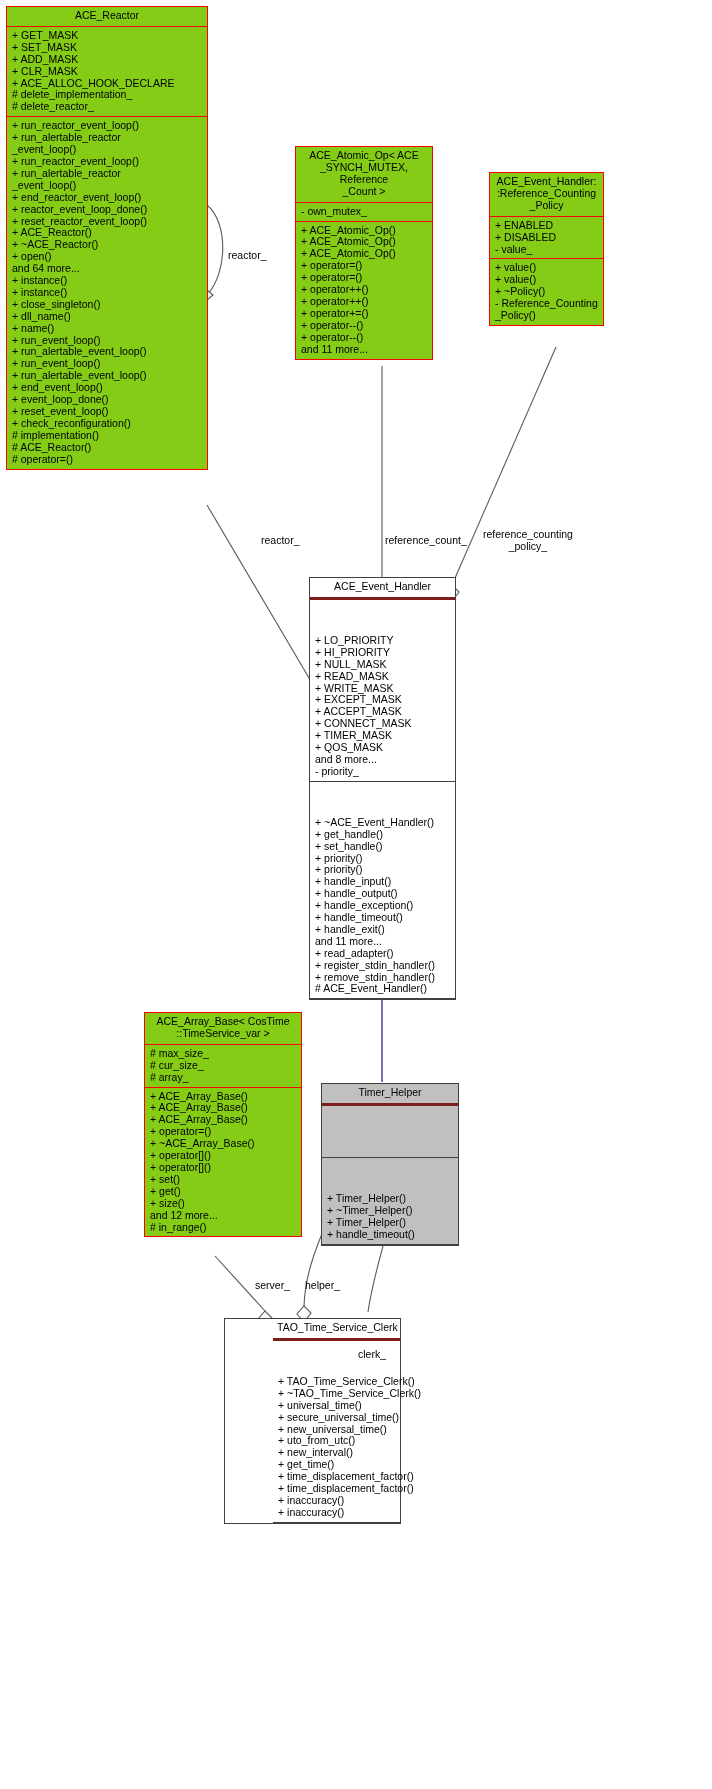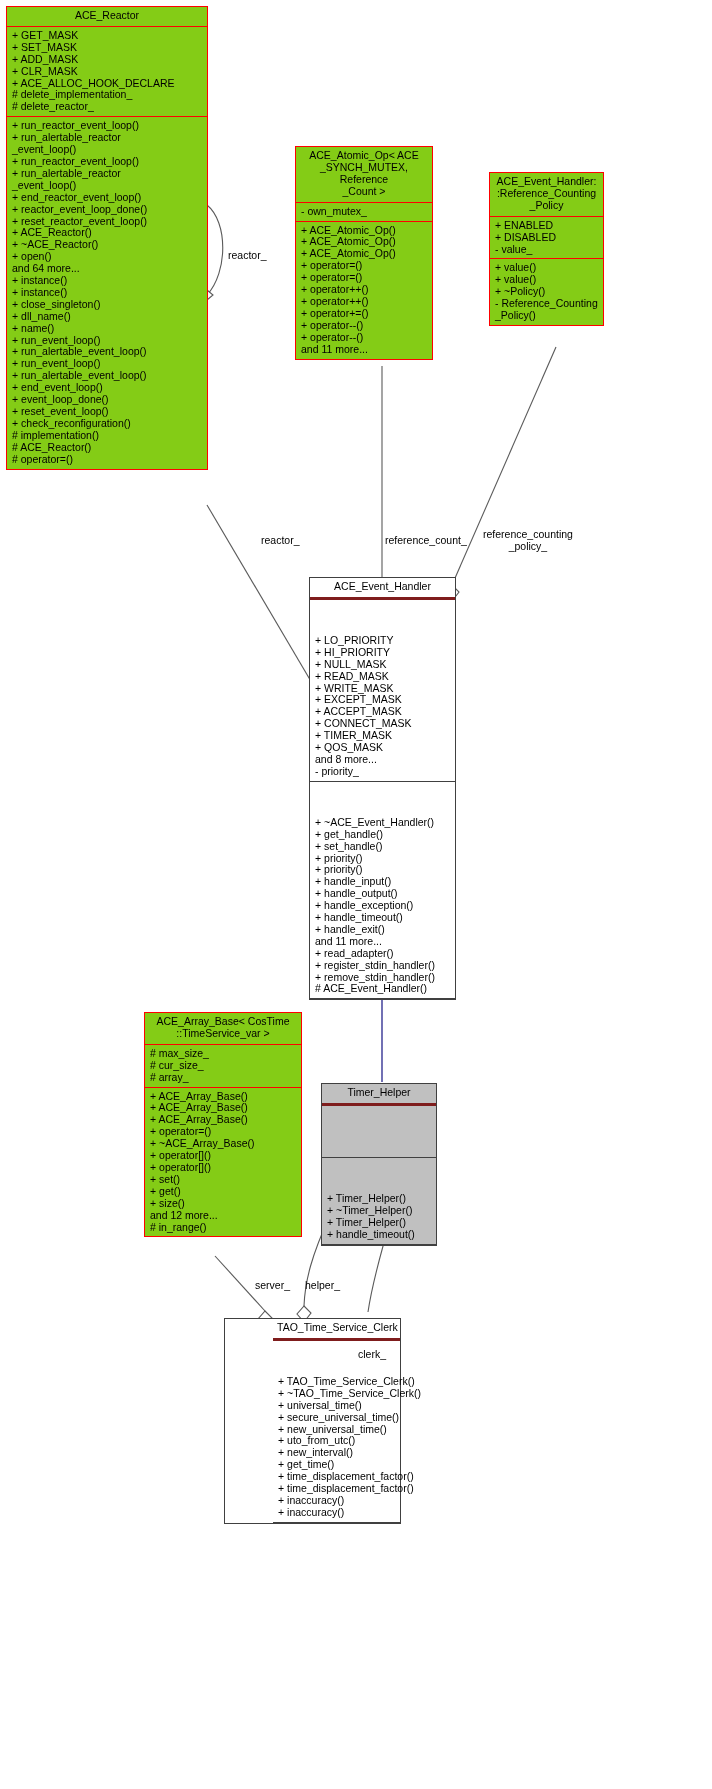--- a/index.html
+++ b/index.html
@@ -254,21 +254,21 @@
       <div class="row">+ operator[]()</div>
       <div class="row">+ operator[]()</div>
       <div class="row">+ set()</div>
       <div class="row">+ get()</div>
       <div class="row">+ size()</div>
       <div class="row">and 12 more...</div>
       <div class="row"># in_range()</div>
     </div>
   </div>
 
-  <div class="uml-box gray" id="box-timerhelper" style="left:321px; top:1083px; width:116px;">
+  <div class="uml-box gray" id="box-timerhelper" style="left:321px; top:1083px; width:138px;">
     <div class="title">Timer_Helper</div>
     <div class="section empty-sec"></div>
     <div class="section">
       <div class="row">+ Timer_Helper()</div>
       <div class="row">+ ~Timer_Helper()</div>
       <div class="row">+ Timer_Helper()</div>
       <div class="row">+ handle_timeout()</div>
     </div>
   </div>
 

